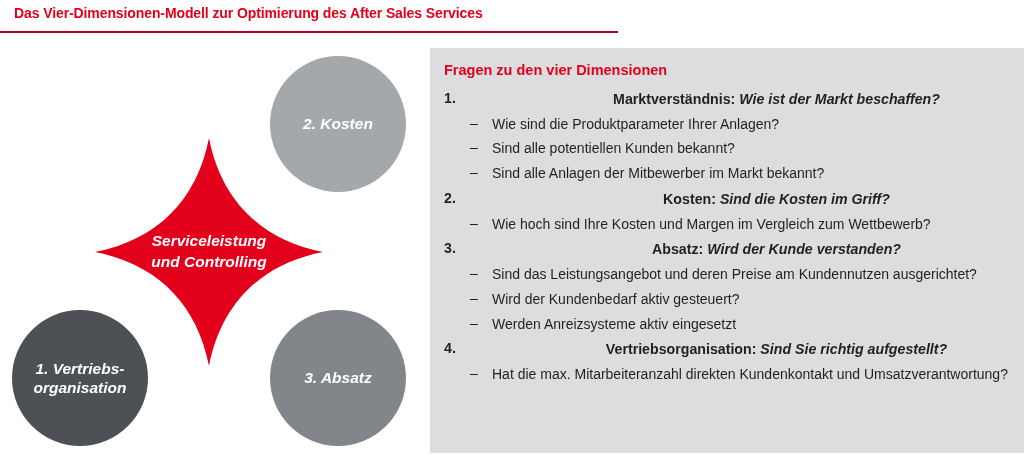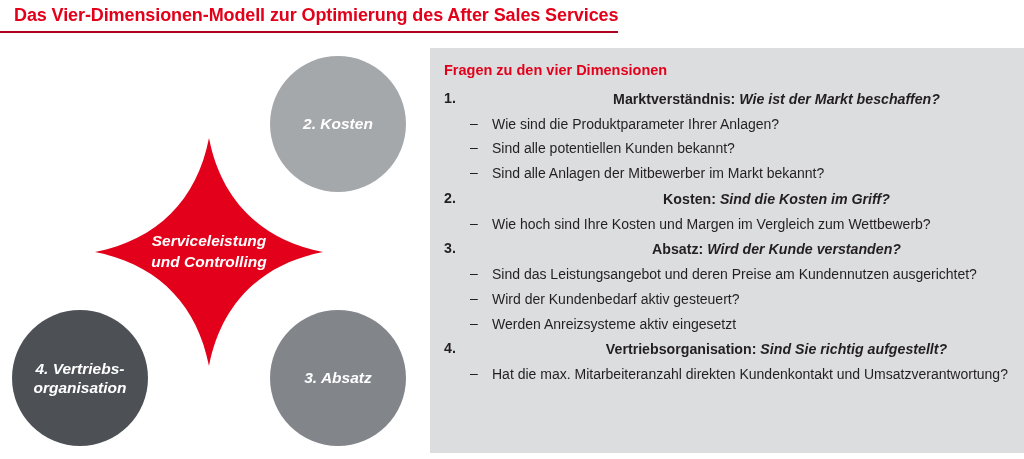--- a/index.html
+++ b/index.html
@@ -20,21 +20,21 @@
     position: absolute;
     left: 0;
     top: 0;
     width: 1024px;
     height: 32px;
   }
   #title-text {
     position: absolute;
     left: 14px;
     top: 5px;
-    font-size: 18px;
+    font-size: 14px;
     font-weight: bold;
     color: #e2001a;
     white-space: nowrap;
     letter-spacing: -0.1px;
   }
   #title-rule {
     position: absolute;
     left: 0;
     top: 31px;
     width: 618px;
@@ -209,21 +209,21 @@
 
 
   <div class="circle" id="circle-kosten">
     <span>
       <span class="circle-label">2. Kosten</span>
     </span>
   </div>
 
   <div class="circle" id="circle-vertrieb">
     <span>
-      <span class="circle-label">4. Vertriebs-</span>
+      <span class="circle-label">1. Vertriebs-</span>
       <span class="circle-label">organisation</span>
     </span>
   </div>
 
   <div class="circle" id="circle-absatz">
     <span>
       <span class="circle-label">3. Absatz</span>
     </span>
   </div>
 

